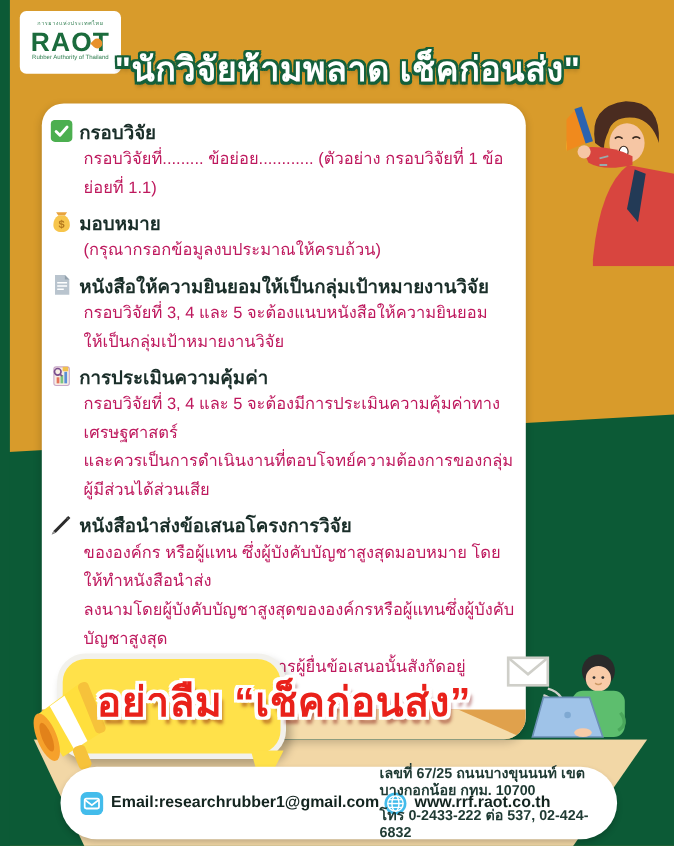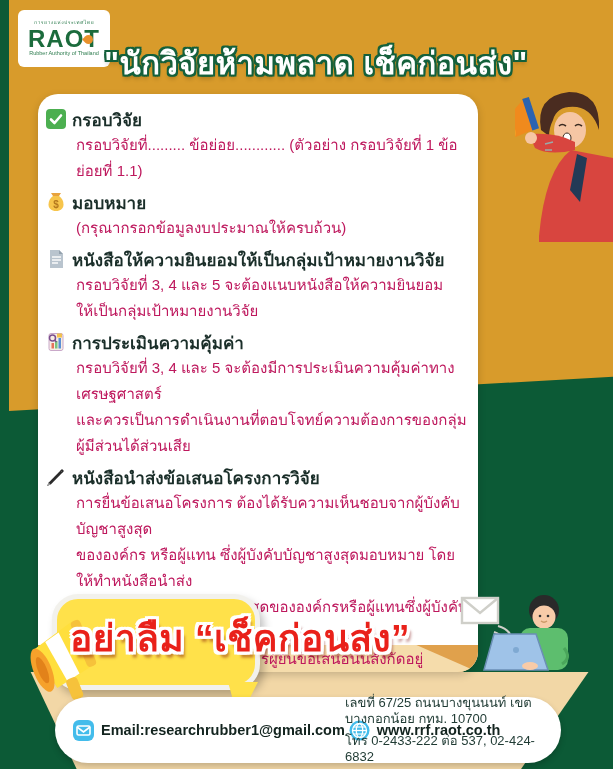--- a/index.html
+++ b/index.html
@@ -54,35 +54,35 @@
   .mound{position:absolute;left:0;top:672px;width:613px;height:97px;background:#F2D7A6;
     clip-path:polygon(5% 0,96% 0,85% 100%,12.5% 100%);z-index:4;}
 
   
   .bubble{position:absolute;left:52px;top:594px;width:208px;height:96px;background:#FFE14A;
     border:5px solid #F2F1EC;border-radius:26px;z-index:9;
     box-shadow:4px 6px 8px rgba(0,0,0,.25);}
   .bubble-tail{position:absolute;left:228px;top:682px;width:30px;height:38px;background:#FFE14A;
     clip-path:polygon(0 0,100% 0,35% 100%);z-index:9;}
   .mega-small{position:absolute;left:26px;top:606px;width:92px;height:98px;z-index:10;}
-  .reminder{position:absolute;left:70px;top:608px;width:400px;z-index:11;
+  .reminder{position:absolute;left:88px;top:608px;width:400px;z-index:11;
     font-size:37px;font-weight:bold;color:#E9211A;letter-spacing:.5px;
     text-shadow:-3px -3px 0 #fff,3px -3px 0 #fff,-3px 3px 0 #fff,3px 3px 0 #fff,
       0 -3px 0 #fff,0 3px 0 #fff,-3px 0 0 #fff,3px 0 0 #fff,4px 6px 3px rgba(120,0,0,.45);}
 
   
   .footer{position:absolute;left:55px;top:697px;width:506px;height:66px;background:#fff;
     border-radius:33px;z-index:12;display:flex;align-items:center;padding:0 16px 0 18px;gap:12px;
     box-shadow:0 3px 6px rgba(0,0,0,.2);}
   .contact-col{display:flex;gap:4px;min-width:256px;}
   .contact-row{display:flex;align-items:center;gap:7px;}
   .cicon{width:21px;height:21px;flex:0 0 21px;display:inline-flex;}
   .contact-text{font-size:14.5px;font-weight:bold;color:#13241F;}
   .addr-col{display:flex;flex-direction:column;gap:5px;}
-  .addr{font-size:13px;font-weight:normal;color:#1F3A33;line-height:1.25;}
+  .addr{font-size:13px;font-weight:bold;color:#1F3A33;line-height:1.25;}
 </style>
 </head>
 <body>
 
 <div id="poster">
   <div class="bg-green"></div>
   <div class="left-strip"></div>
 
   <div class="logo">
     <div class="thai">การยางแห่งประเทศไทย</div>
@@ -174,21 +174,20 @@
           <span class="icon">
             <svg viewBox="0 0 20 20" width="20" height="20">
                 <path d="M1 19 L5 17.2 L18 4 L16 2 L3 15.2 Z" fill="#2B2B2B"></path>
                 <path d="M1 19 L2.6 15.4 L4.6 17.4 Z" fill="#9a9a9a"></path>
                 <path d="M14.5 3.5 L16.5 5.5" stroke="#555" stroke-width="1"></path>
               </svg>
           </span>
           <span class="heading">หนังสือนำส่งข้อเสนอโครงการวิจัย</span>
         </div>
         <div class="body">
-          <div class="line">การยื่นข้อเสนอโครงการ ต้องได้รับความเห็นชอบจากผู้บังคับบัญชาสูงสุด</div>
           <div class="line">ขององค์กร หรือผู้แทน ซึ่งผู้บังคับบัญชาสูงสุดมอบหมาย โดยให้ทำหนังสือนำส่ง</div>
           <div class="line">ลงนามโดยผู้บังคับบัญชาสูงสุดขององค์กรหรือผู้แทนซึ่งผู้บังคับบัญชาสูงสุด</div>
           <div class="line">มอบหมาย ซึ่งหัวหน้าโครงการผู้ยื่นข้อเสนอนั้นสังกัดอยู่</div>
         </div>
       </div>
     </div>
 
     <div class="desk">
       <div class="desk-light"></div>
     </div>

